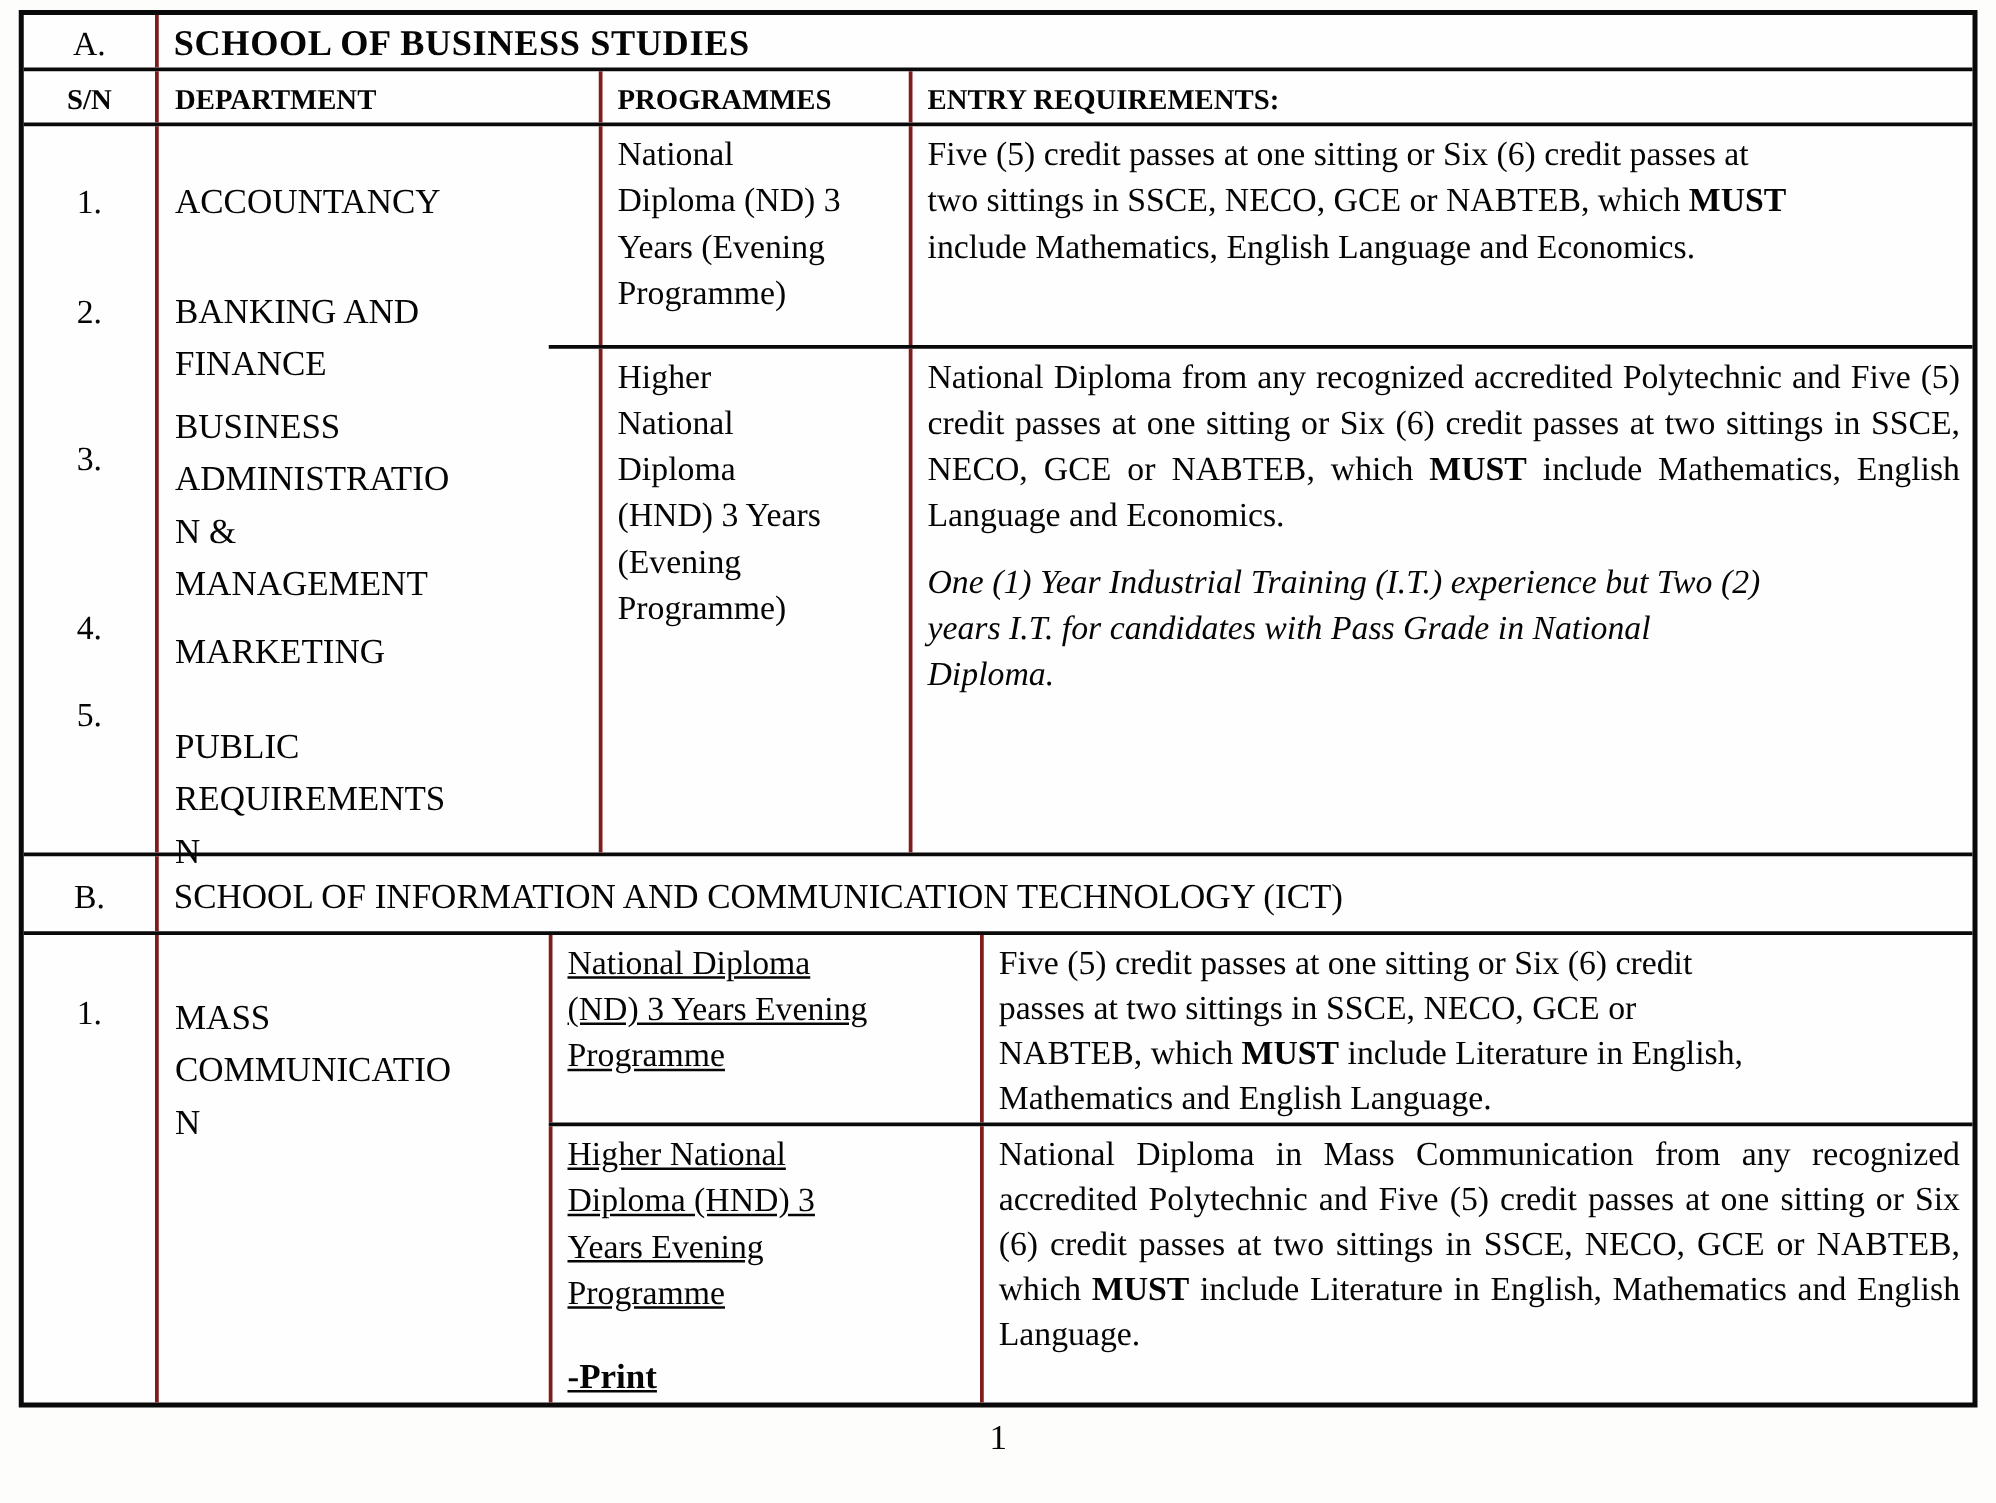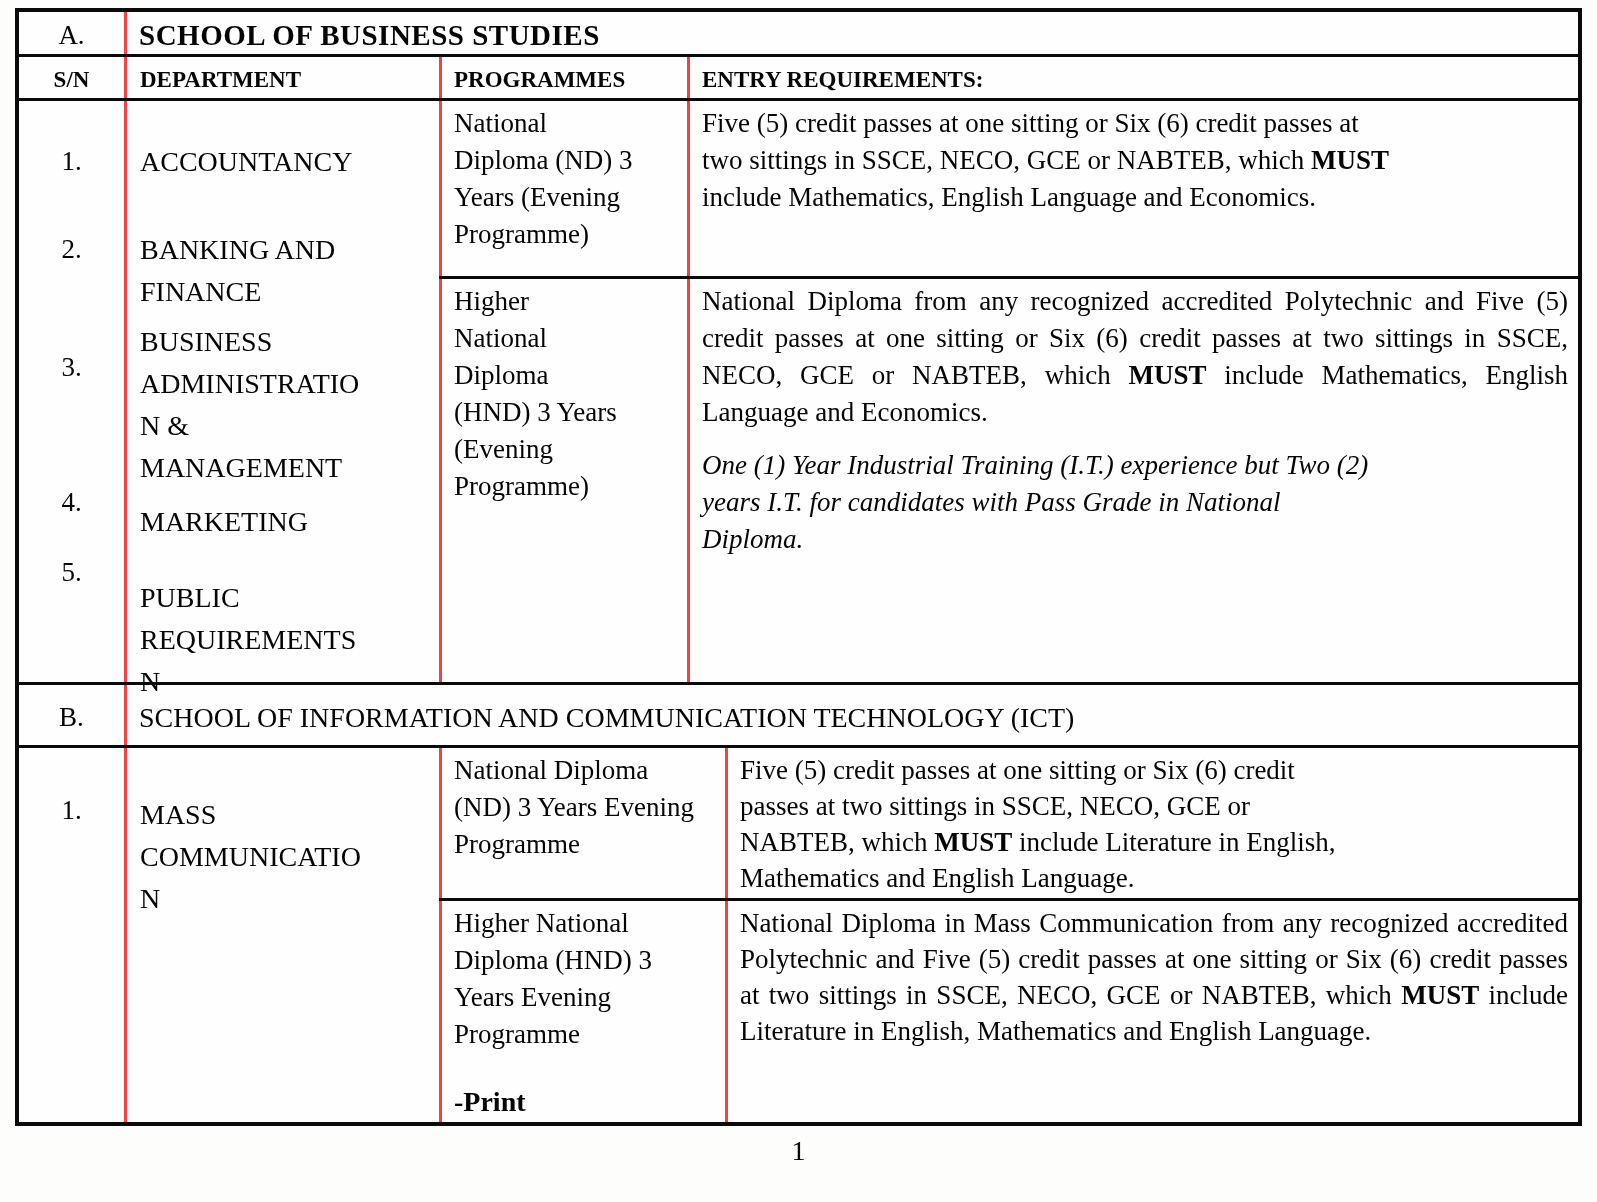--- a/index.html
+++ b/index.html
@@ -18,25 +18,25 @@
     box-sizing: border-box;
     width: 1567px;
     margin: 8px 15px 0 15px;
     border: 4px solid #0a0a0a;
     background: #fefefe;
   }
   .row { display: flex; box-sizing: border-box; }
   .bt { border-top: 3px solid #0a0a0a; }
   .bb { border-bottom: 3px solid #0a0a0a; }
   .cell { box-sizing: border-box; padding: 4px 10px 0 12px; }
-  .bl { border-left: 3px solid #ef4444; }
+  .bl { border-left: 3px solid #7f1d1d; }
   .sn-col   { width: 105px; padding-left: 0; padding-right: 0; }
   .dept-col { width: 315px; padding-left: 13px; }
-  .prog-colA { width: 248px; }
-  .prog-colB { width: 286px; }
+  .prog-colA { width: 248px; margin-left: 40px; }
+  .prog-colB { width: 345px; text-decoration: underline; }
   .entry-col { flex: 1; }
   .progentry { flex: 1; display: flex; flex-direction: column; box-sizing: border-box; }
   .subrow { display: flex; box-sizing: border-box; }
 
   .row-a      { height: 42px; align-items: stretch; }
   .row-header { height: 44px; }
   .row-bodyA  { height: 584px; }
   .row-b      { height: 66px; }
   .row-bodyB  { height: 374px; }
   .subrow-a1  { height: 175px; }

